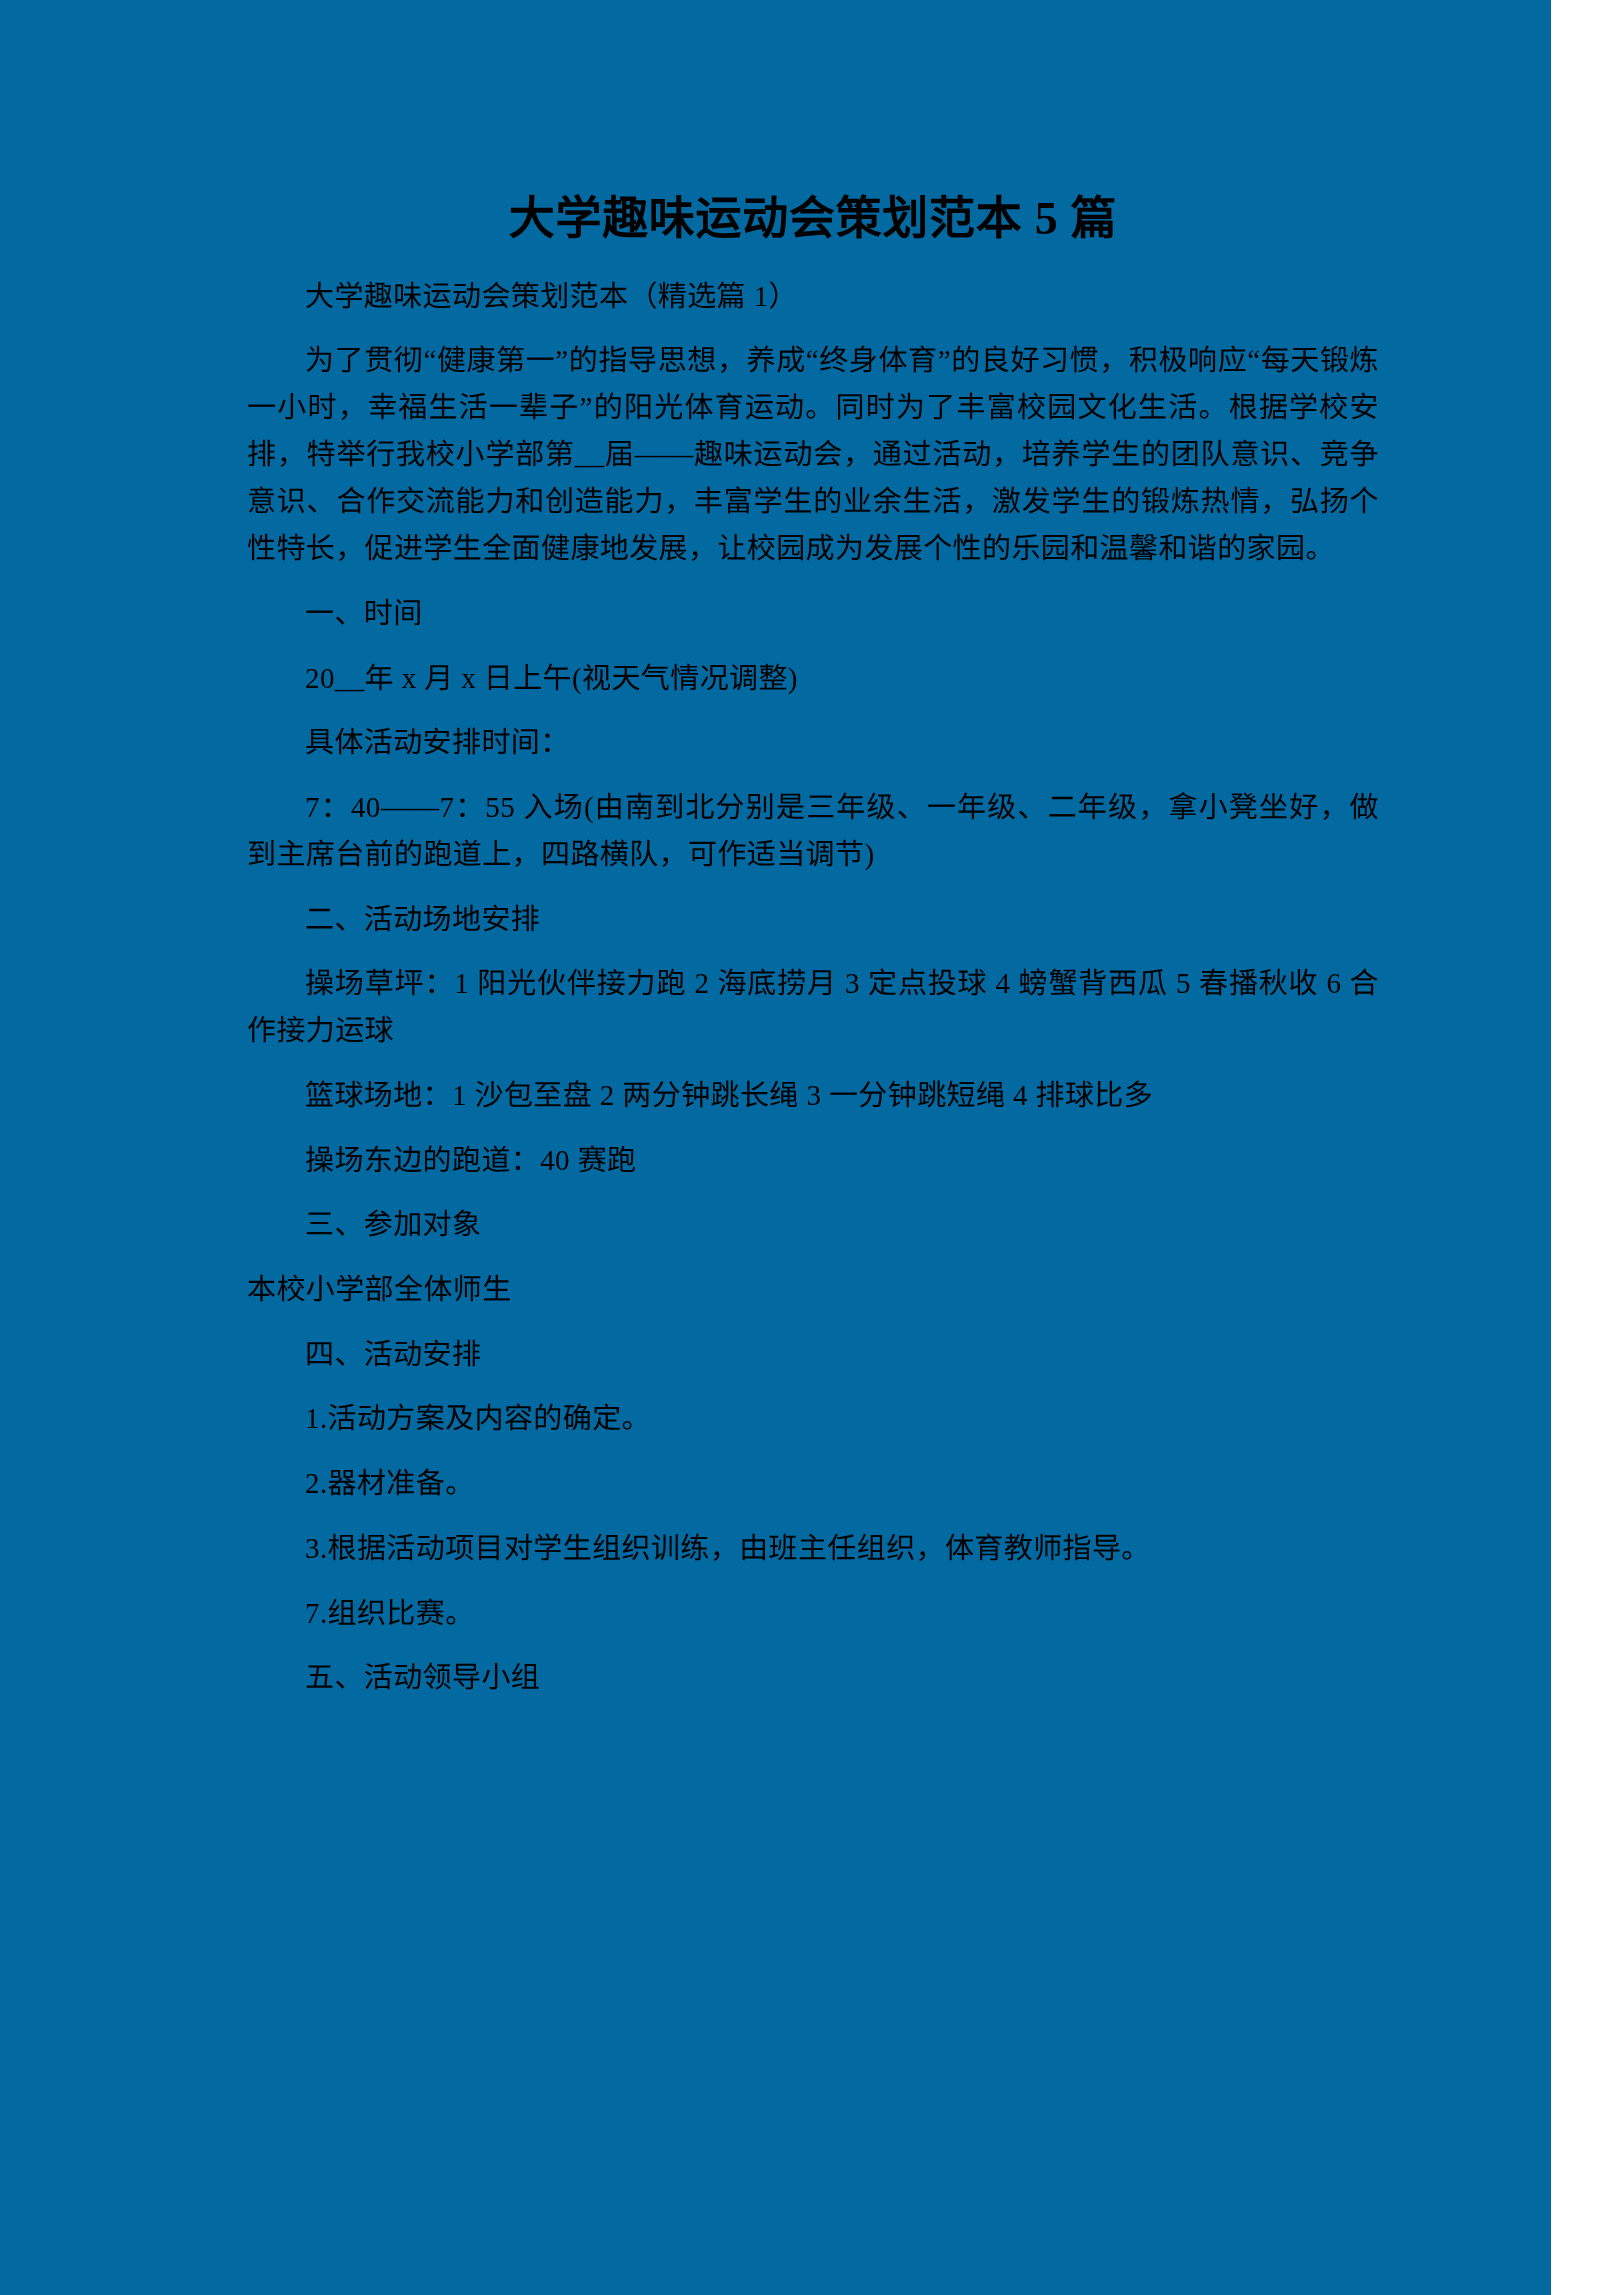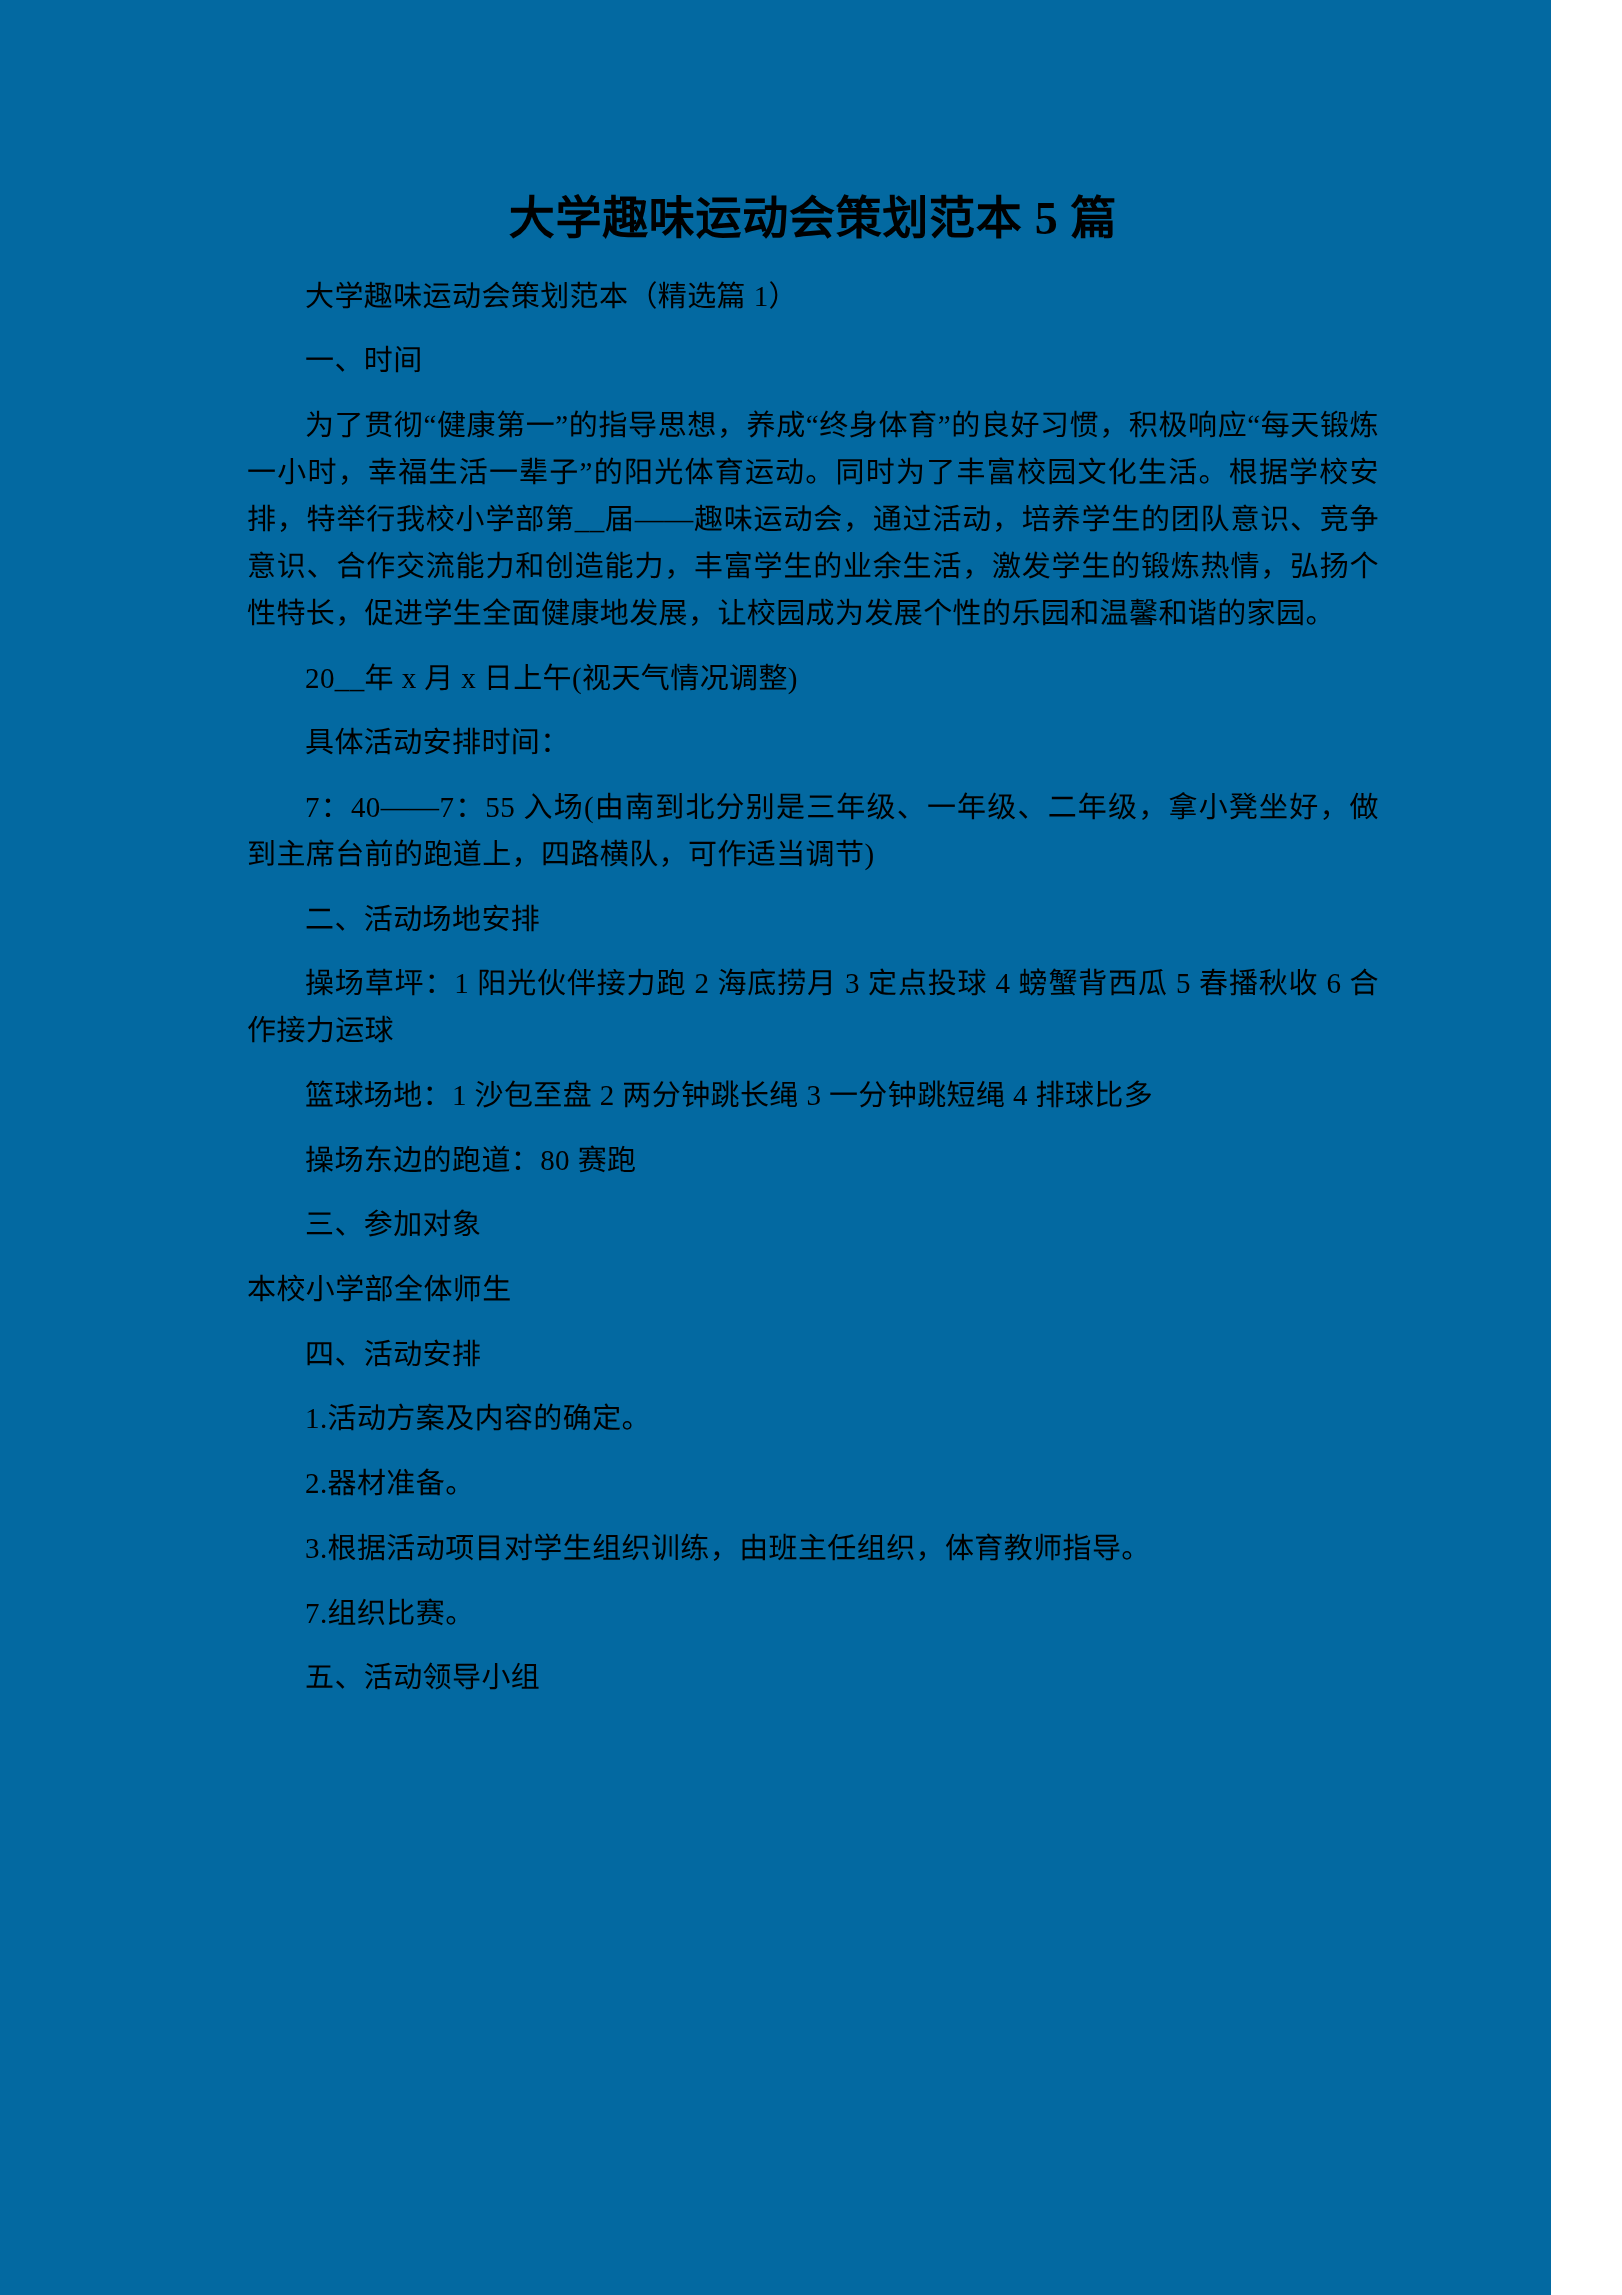--- a/index.html
+++ b/index.html
@@ -73,39 +73,39 @@
 </head>
 <body>
 
 <div class="page">
   <div class="content">
 
     <h1 class="doc-title">大学趣味运动会策划范本 5 篇</h1>
 
     <p class="para subtitle">大学趣味运动会策划范本（精选篇 1）</p>
 
+    <p class="para first-body">为了贯彻“健康第一”的指导思想，养成“终身体育”的良好习惯，积极响应“每天锻炼一小时，幸福生活一辈子”的阳光体育运动。同时为了丰富校园文化生活。根据学校安排，特举行我校小学部第__届——趣味运动会，通过活动，培养学生的团队意识、竞争意识、合作交流能力和创造能力，丰富学生的业余生活，激发学生的锻炼热情，弘扬个性特长，促进学生全面健康地发展，让校园成为发展个性的乐园和温馨和谐的家园。</p>
+
     <p class="para indent">一、时间</p>
-
-    <p class="para first-body">为了贯彻“健康第一”的指导思想，养成“终身体育”的良好习惯，积极响应“每天锻炼一小时，幸福生活一辈子”的阳光体育运动。同时为了丰富校园文化生活。根据学校安排，特举行我校小学部第__届——趣味运动会，通过活动，培养学生的团队意识、竞争意识、合作交流能力和创造能力，丰富学生的业余生活，激发学生的锻炼热情，弘扬个性特长，促进学生全面健康地发展，让校园成为发展个性的乐园和温馨和谐的家园。</p>
 
     <p class="para indent">20__年 x 月 x 日上午(视天气情况调整)</p>
 
     <p class="para indent">具体活动安排时间：</p>
 
 
     <p class="para hang">7：40——7：55 入场(由南到北分别是三年级、一年级、二年级，拿小凳坐好，做到主席台前的跑道上，四路横队，可作适当调节)</p>
 
     <p class="para indent">二、活动场地安排</p>
 
 
     <p class="para indent">操场草坪：1 阳光伙伴接力跑 2 海底捞月 3 定点投球 4 螃蟹背西瓜 5 春播秋收 6 合作接力运球</p>
 
     <p class="para indent">篮球场地：1 沙包至盘 2 两分钟跳长绳 3 一分钟跳短绳 4 排球比多</p>
 
-    <p class="para indent">操场东边的跑道：80 赛跑</p>
+    <p class="para indent">操场东边的跑道：40 赛跑</p>
 
     <p class="para indent">三、参加对象</p>
 
     <p class="para flush">本校小学部全体师生</p>
 
     <p class="para indent">四、活动安排</p>
 
     <p class="para indent">1.活动方案及内容的确定。</p>
 
     <p class="para indent">2.器材准备。</p>

